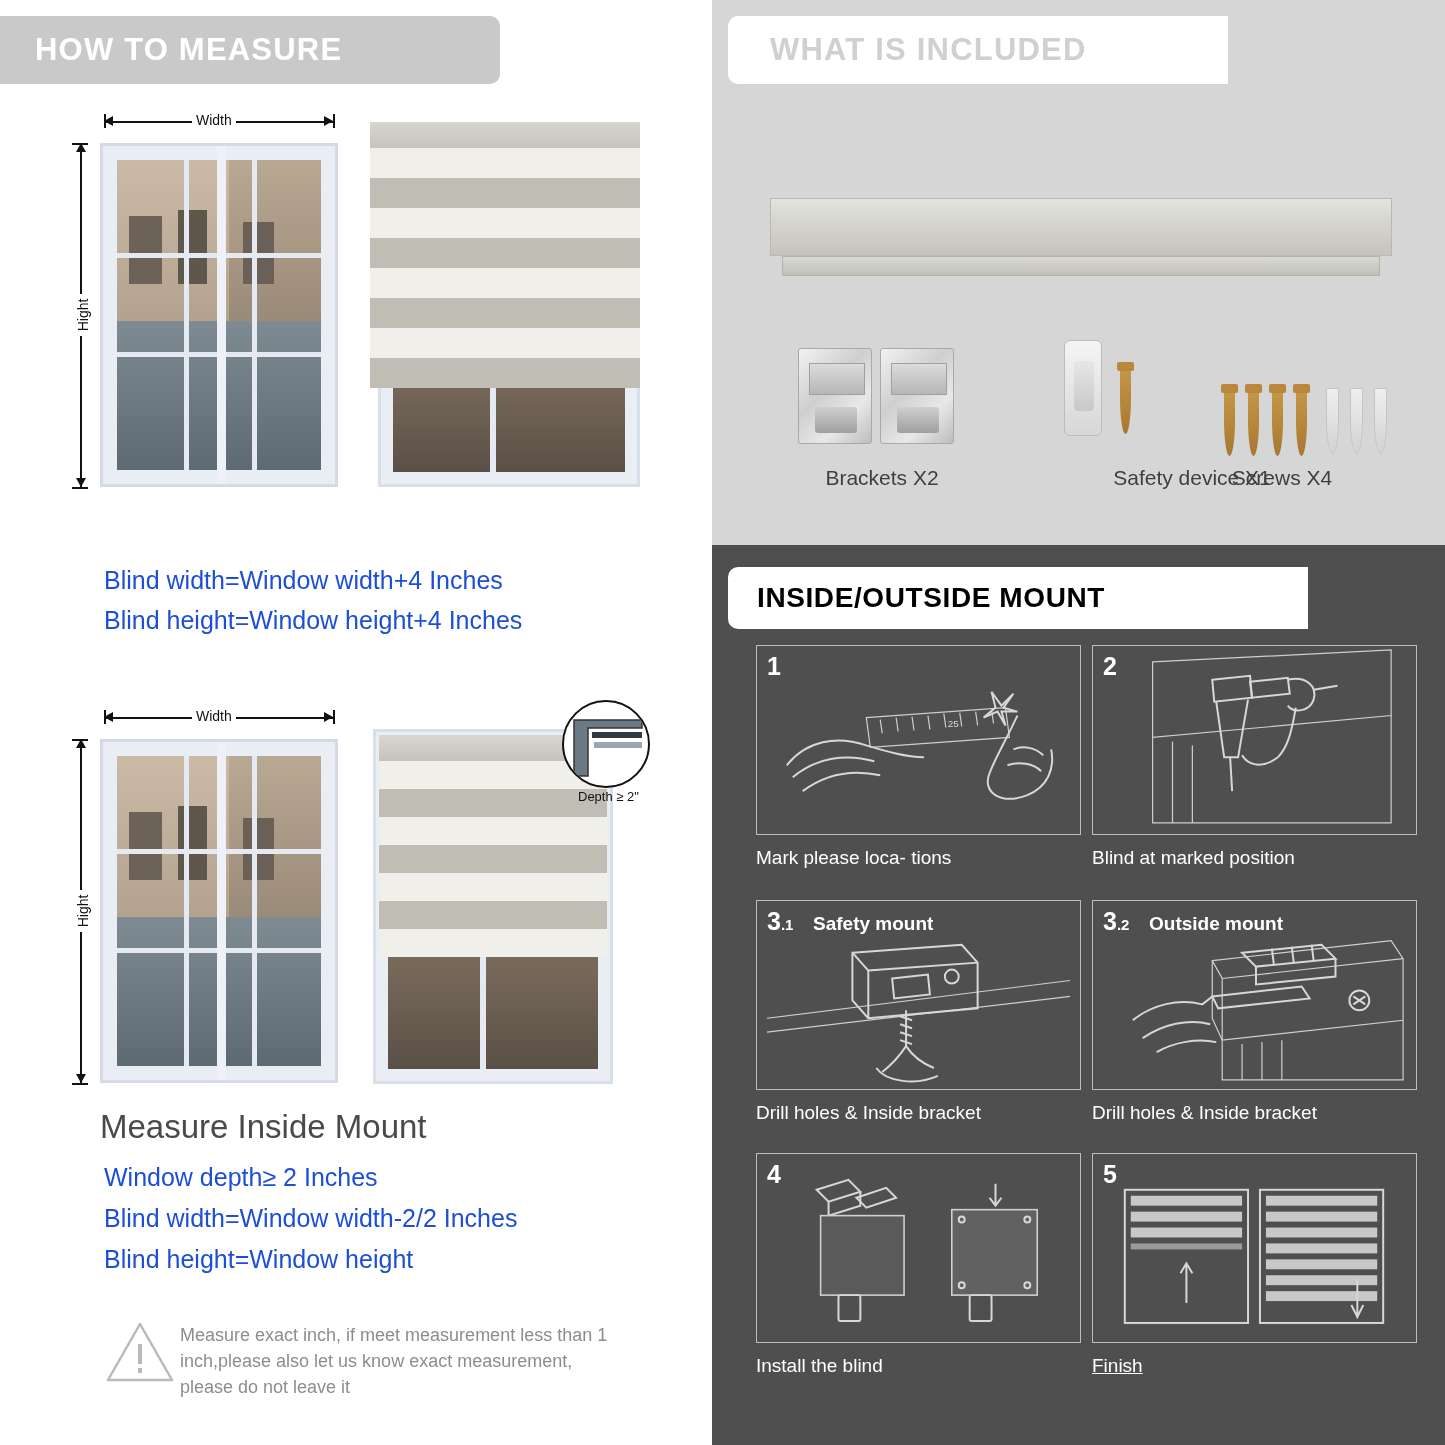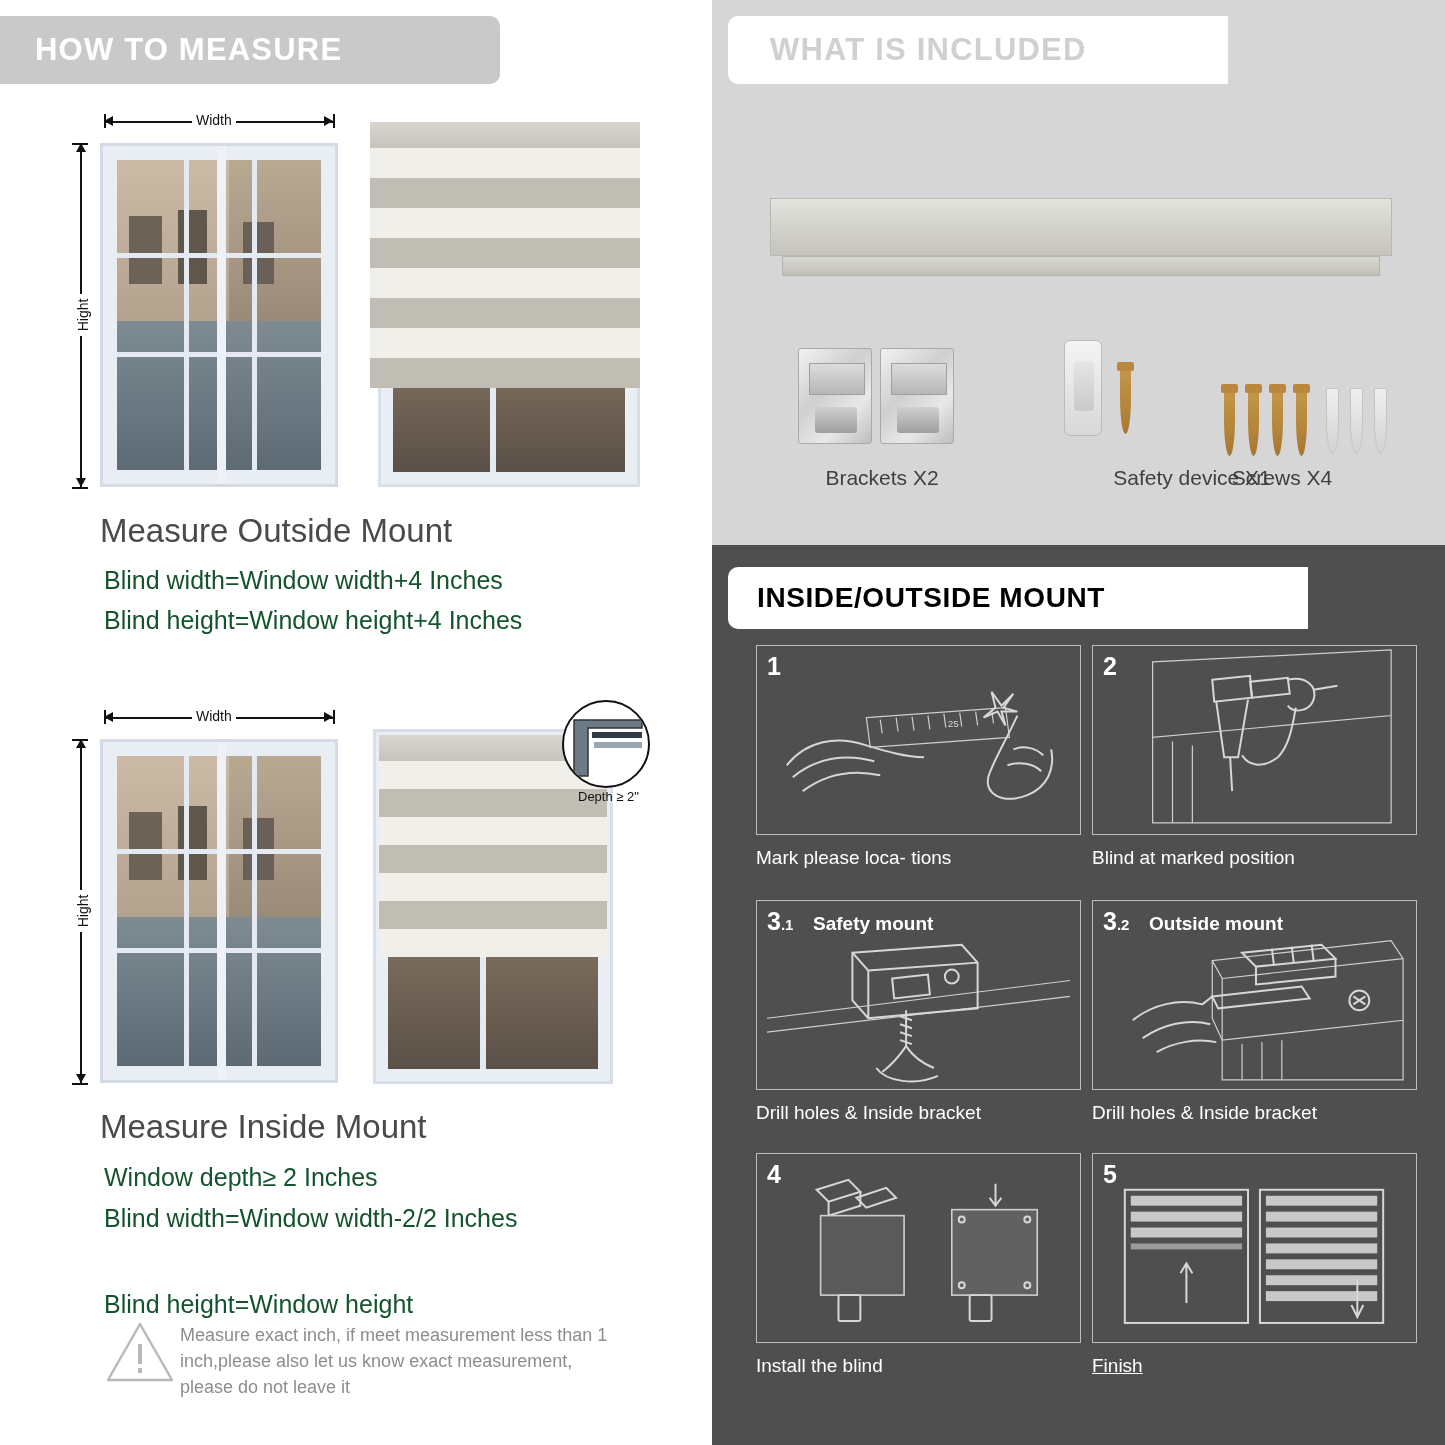--- a/index.html
+++ b/index.html
@@ -88,21 +88,21 @@
   }
   .dim-label-v {
     position:absolute; font-size:14px; color:#111; background:#fff; padding:2px 0;
     transform: rotate(-90deg); transform-origin: center center;
   }
 
   .sec-title {
     position:absolute; font-size:33px; color:#4a4a4a; font-weight:normal;
   }
   .sec-line {
-    position:absolute; font-size:25px; color:#14532d;
+    position:absolute; font-size:25px; color:#1d4ed8;
   }
 
   
   .depth-circle {
     position:absolute; width:88px; height:88px; border:2px solid #111;
     border-radius:50%; overflow:hidden; background:#fff;
   }
   .depth-label { position:absolute; font-size:13px; color:#111; }
 
   
@@ -277,21 +277,20 @@
           <div class="zstripe zs-light" style="top:86px;height:30px;"></div>
           <div class="zstripe zs-dark" style="top:116px;height:30px;"></div>
           <div class="zstripe zs-light" style="top:146px;height:30px;"></div>
           <div class="zstripe zs-dark" style="top:176px;height:30px;"></div>
           <div class="zstripe zs-light" style="top:206px;height:30px;"></div>
           <div class="zstripe zs-dark" style="top:236px;height:30px;"></div>
         </div>
       </div>
     </div>
 
-    <div class="sec-title" style="left:100px; top:512px;">Measure Outside Mount</div>
     <div class="sec-line" style="left:104px; top:566px;">Blind width=Window width+4 Inches</div>
     <div class="sec-line" style="left:104px; top:606px;">Blind height=Window height+4 Inches</div>
 
     <div class="measure-block" style="left:0;top:0;width:712px;height:1100px;">
 
       <div class="dim-tick" style="left:104px; top:710px; height:14px;"></div>
       <div class="dim-tick" style="left:333px; top:710px; height:14px;"></div>
       <div class="dim-line dim-h" style="left:104px; top:717px; width:229px;"></div>
       <div class="arrow-l" style="left:104px; top:712px;"></div>
       <div class="arrow-r" style="left:324px; top:712px;"></div>
@@ -347,21 +346,21 @@
           <path d="M28 30 L78 30 L78 36 L28 36 Z" fill="#2f3a42"></path>
           <path d="M30 40 L78 40 L78 46 L30 46 Z" fill="#9aa7b2"></path>
         </svg>
       </div>
       <div class="depth-label" style="left:578px; top:789px;">Depth ≥ 2"</div>
     </div>
 
     <div class="sec-title" style="left:100px; top:1108px;">Measure Inside Mount</div>
     <div class="sec-line" style="left:104px; top:1163px;">Window depth≥ 2 Inches</div>
     <div class="sec-line" style="left:104px; top:1204px;">Blind width=Window width-2/2 Inches</div>
-    <div class="sec-line" style="left:104px; top:1245px;margin-top:45px;">Blind height=Window height</div>
+    <div class="sec-line" style="left:104px; top:1245px;">Blind height=Window height</div>
 
     <div class="warn-tri" style="left:104px; top:1318px;">
       <svg width="72" height="68" viewBox="0 0 72 68">
         <path d="M36 6 L68 62 L4 62 Z" fill="none" stroke="#b9b9b9" stroke-width="2.5" stroke-linejoin="round"></path>
         <rect x="34" y="26" width="4" height="20" fill="#b9b9b9"></rect>
         <rect x="34" y="50" width="4" height="5" fill="#b9b9b9"></rect>
       </svg>
     </div>
     <div class="warn-text" style="left:180px; top:1322px; width:440px;">Measure exact inch, if meet measurement less than 1 inch,please also let us know exact measurement, please do not leave it</div>
   </div>

